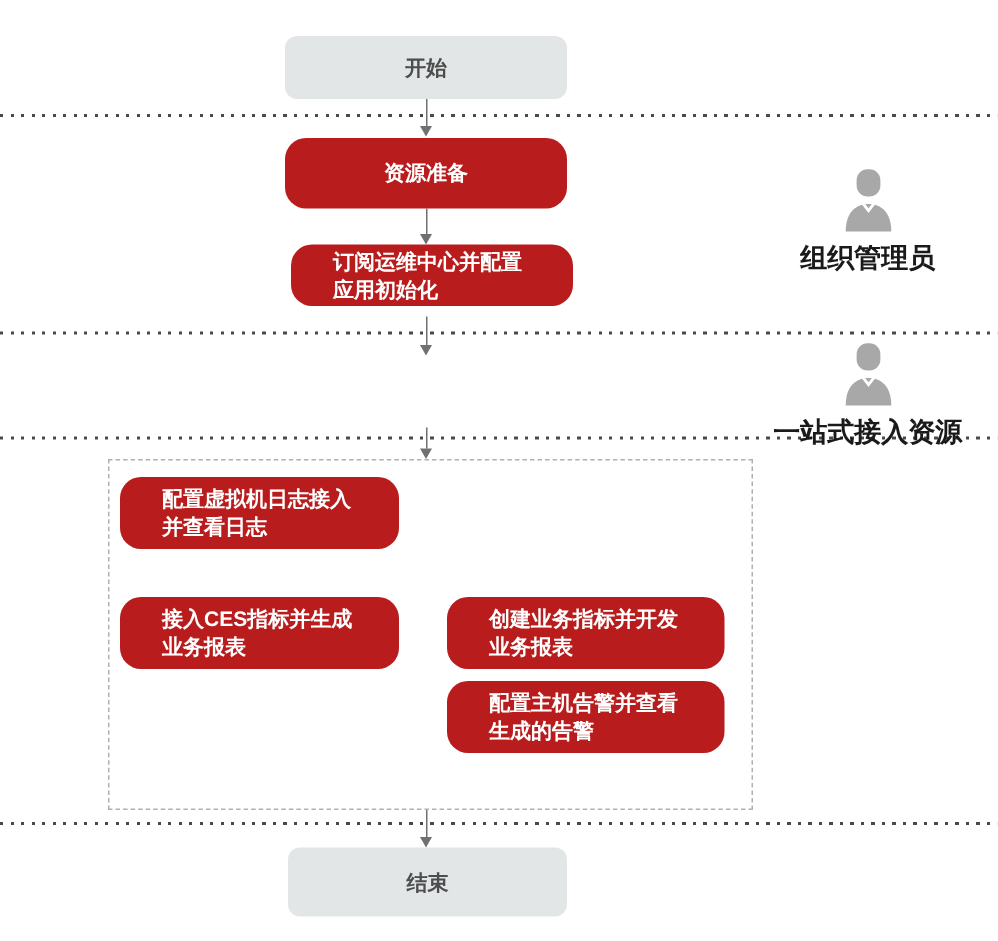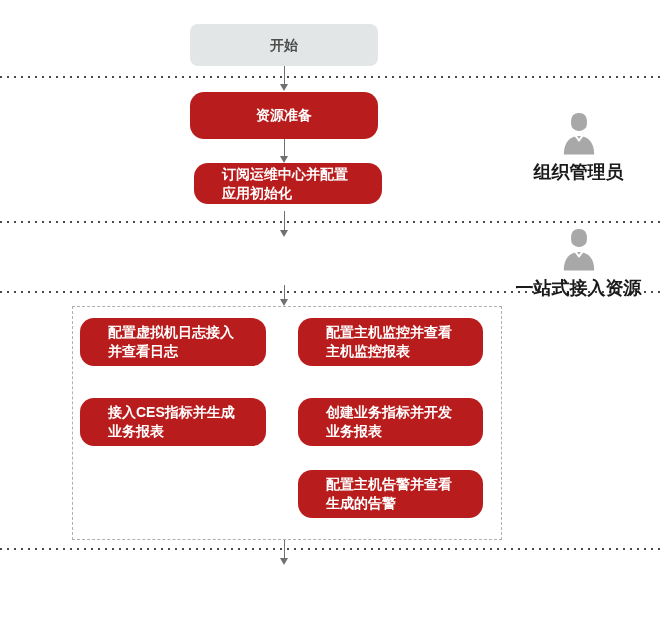--- a/index.html
+++ b/index.html
@@ -66,32 +66,32 @@
 
 
   <div class="arrow" style="top:285px;height:21px">
     <i class="shaft"></i>
       <i class="head"></i>
   </div>
 
   <div class="task-group"></div>
 
   <div class="node blue" style="left:80px;top:318px;width:186px;height:48px">配置虚拟机日志接入并查看日志</div>
-  <div class="node blue" style="left:298px;top:318px;width:185px;height:48px">配置主机监控并查看主机监控报表</div>
 
   <div class="node blue" style="left:80px;top:398px;width:186px;height:48px">接入CES指标并生成业务报表</div>
   <div class="node blue" style="left:298px;top:398px;width:185px;height:48px">创建业务指标并开发业务报表</div>
 
-  <div class="node blue" style="left:298px;top:470px;width:185px;height:48px">配置主机告警并查看生成的告警</div>
+  <div class="node blue" style="left:298px;top:454px;width:185px;height:48px">配置主机告警并查看生成的告警</div>
 
   <div class="arrow" style="top:540px;height:25px">
     <i class="shaft"></i>
       <i class="head"></i>
   </div>
 
+  <div class="node gray" style="left:192px;top:565px;width:186px;height:46px">结束</div>
 
   <div class="role" style="top:111px">
     <svg width="38" height="44" viewBox="0 0 24 27">
       <rect x="7" y="0.8" width="10" height="11.4" rx="4.6" fill="#a8a8a8"></rect>
       <path d="M2.4 27 C2.4 18.6 7 15.4 12 15.4 C17 15.4 21.6 18.6 21.6 27 Z" fill="#a8a8a8"></path>
       <path d="M9.7 15.2 L12 18.2 L14.3 15.2" stroke="#ffffff" stroke-width="1.2" fill="none"></path>
     </svg>
     <div class="label">组织管理员</div>
   </div>
 

